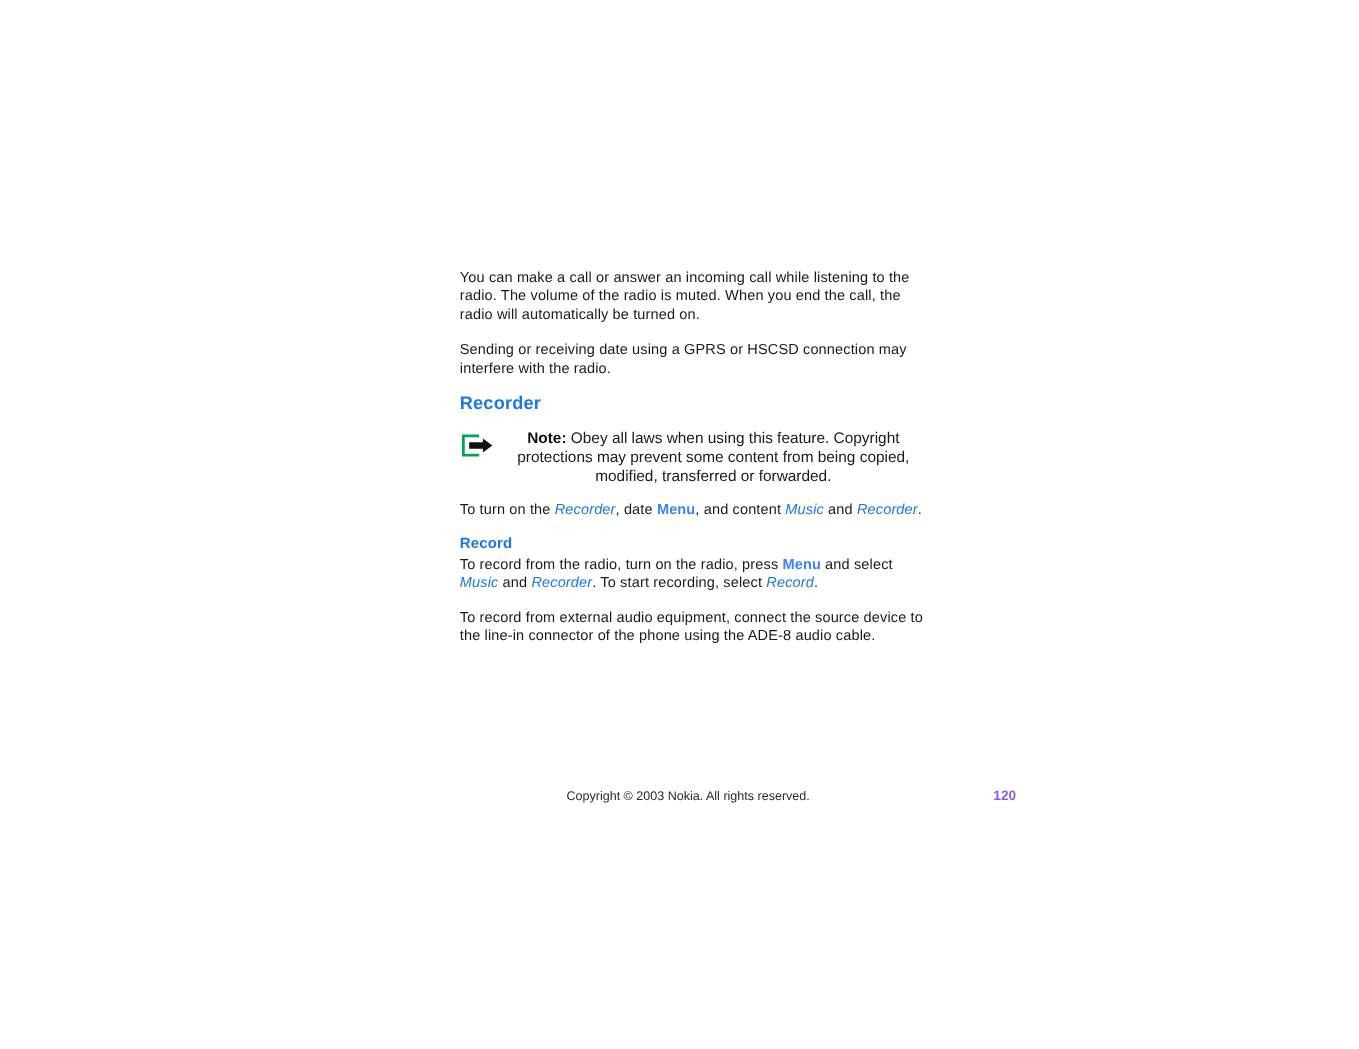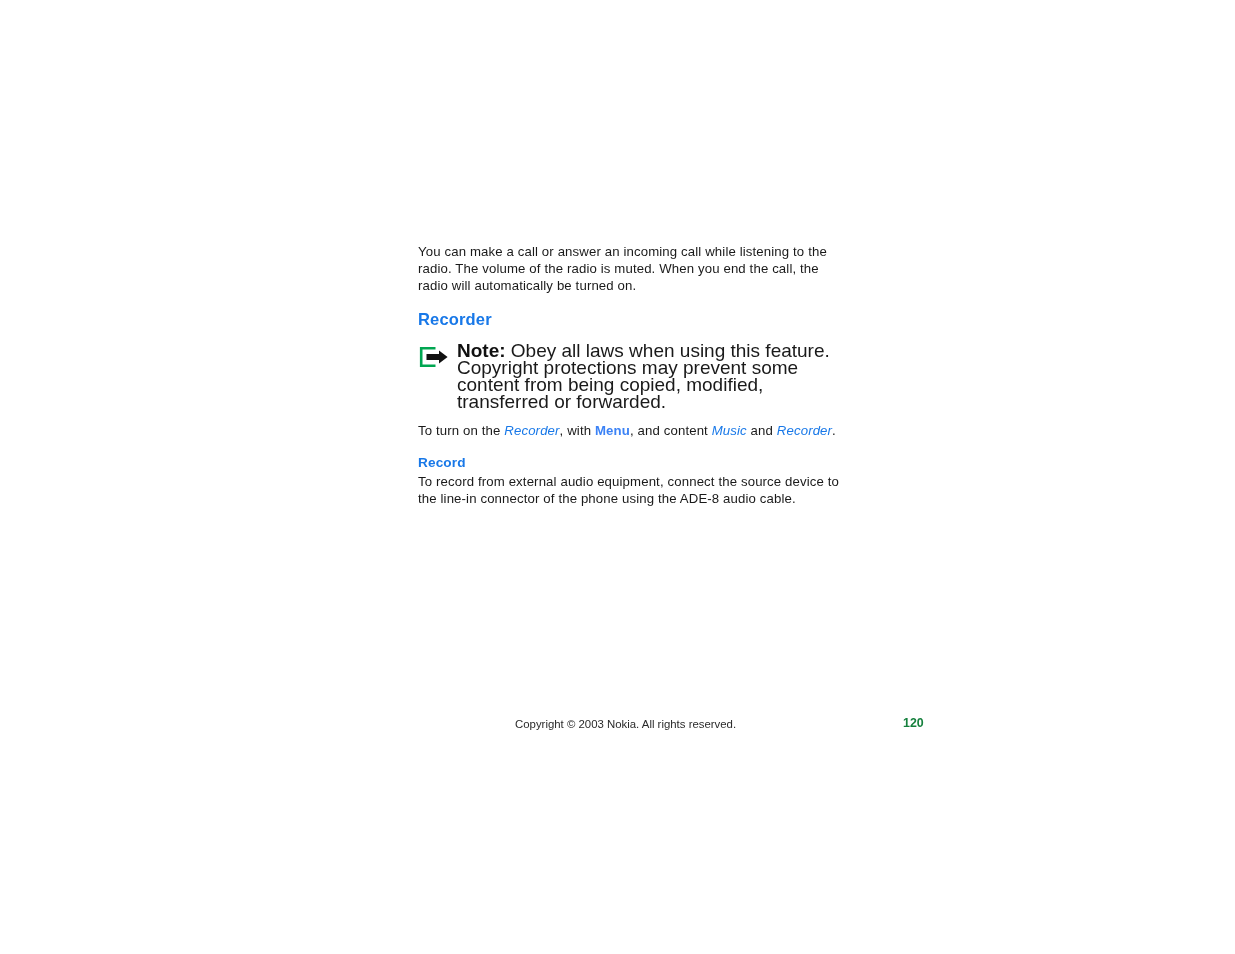--- a/index.html
+++ b/index.html
@@ -78,23 +78,24 @@
   }
   .note-icon {
     position: absolute;
     left: 1px;
     top: 4px;
     width: 30px;
     height: 22px;
   }
   .note-text {
     margin: 0;
-    font-size: 19px;
+    font-size: 14px;
     line-height: 17.2px;
     color: #1a1a1a;
+    text-align: center;
   }
   .note-label {
     font-weight: bold;
     color: #101010;
   }
 
   
   .footer-copyright {
     position: absolute;
     left: 515px;
@@ -105,50 +106,52 @@
     white-space: nowrap;
     text-align: center;
   }
   .footer-pagenum {
     position: absolute;
     left: 903px;
     top: 716px;
     font-size: 12.4px;
     line-height: 15px;
     font-weight: bold;
-    color: #15803d;
+    color: #8b5cf6;
   }
 </style>
 </head>
 <body>
 
 <div class="page">
 
   <div class="content">
 
     <p class="body">You can make a call or answer an incoming call while listening to the radio. The volume of the radio is muted. When you end the call, the radio will automatically be turned on.</p>
 
+    <p class="body">Sending or receiving date using a GPRS or HSCSD connection may interfere with the radio.</p>
 
     <h2 class="section-heading">Recorder</h2>
 
 
     <div class="note-block">
       <span class="note-icon">
         <svg width="30" height="22" viewBox="0 0 30 22" xmlns="http://www.w3.org/2000/svg">
           <path d="M16.5 2.2 H2.2 V19.8 H16.5" fill="none" stroke="#00a651" stroke-width="2.6"></path>
           <path d="M7.5 8.0 H20.0 V4.6 L28.6 11.0 L20.0 17.4 V14.0 H7.5 Z" fill="#111111"></path>
         </svg>
       </span>
       <p class="note-text"><span class="note-label">Note:</span><span> Obey all laws when using this feature.  Copyright protections may prevent some content from being copied, modified, transferred or forwarded.</span></p>
     </div>
 
-    <p class="body"><span>To turn on the </span><span class="ui-term">Recorder</span><span>, with </span><span class="ui-key">Menu</span><span>, and content </span><span class="ui-term">Music</span><span> and </span><span class="ui-term">Recorder</span><span>.</span></p>
+    <p class="body"><span>To turn on the </span><span class="ui-term">Recorder</span><span>, date </span><span class="ui-key">Menu</span><span>, and content </span><span class="ui-term">Music</span><span> and </span><span class="ui-term">Recorder</span><span>.</span></p>
 
     <h3 class="sub-heading">Record</h3>
 
+    <p class="body"><span>To record from the radio, turn on the radio, press </span><span class="ui-key">Menu</span><span> and select </span><span class="ui-term">Music</span><span> and </span><span class="ui-term">Recorder</span><span>. To start recording, select </span><span class="ui-term">Record</span><span>.</span></p>
 
     <p class="body">To record from external audio equipment, connect the source device to the line-in connector of the phone using the ADE-8 audio cable.</p>
 
   </div>
 
   <div class="footer-copyright">Copyright © 2003 Nokia. All rights reserved.</div>
   <div class="footer-pagenum">120</div>
 
 </div>
 

